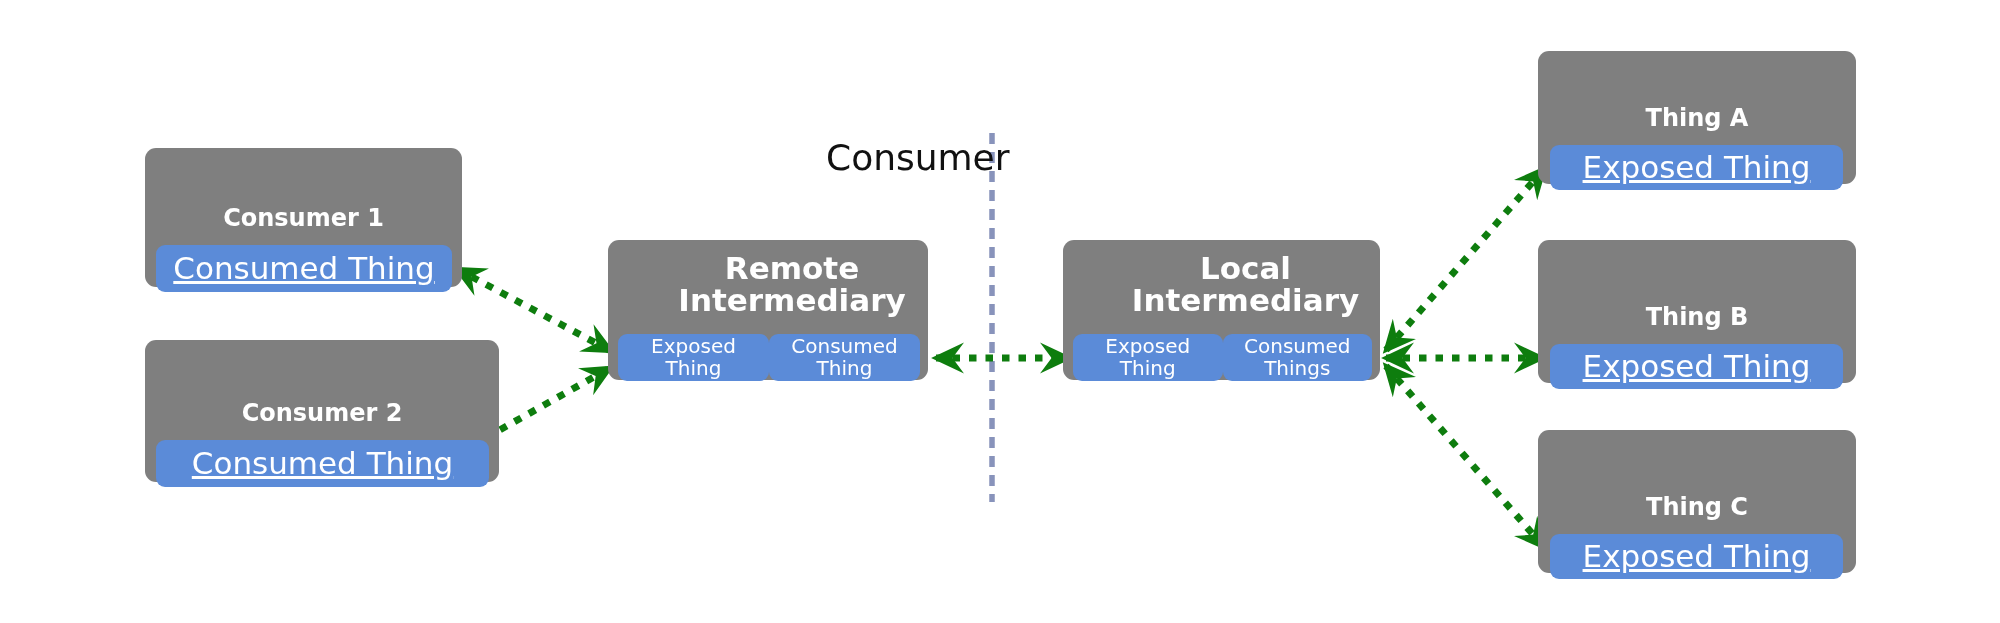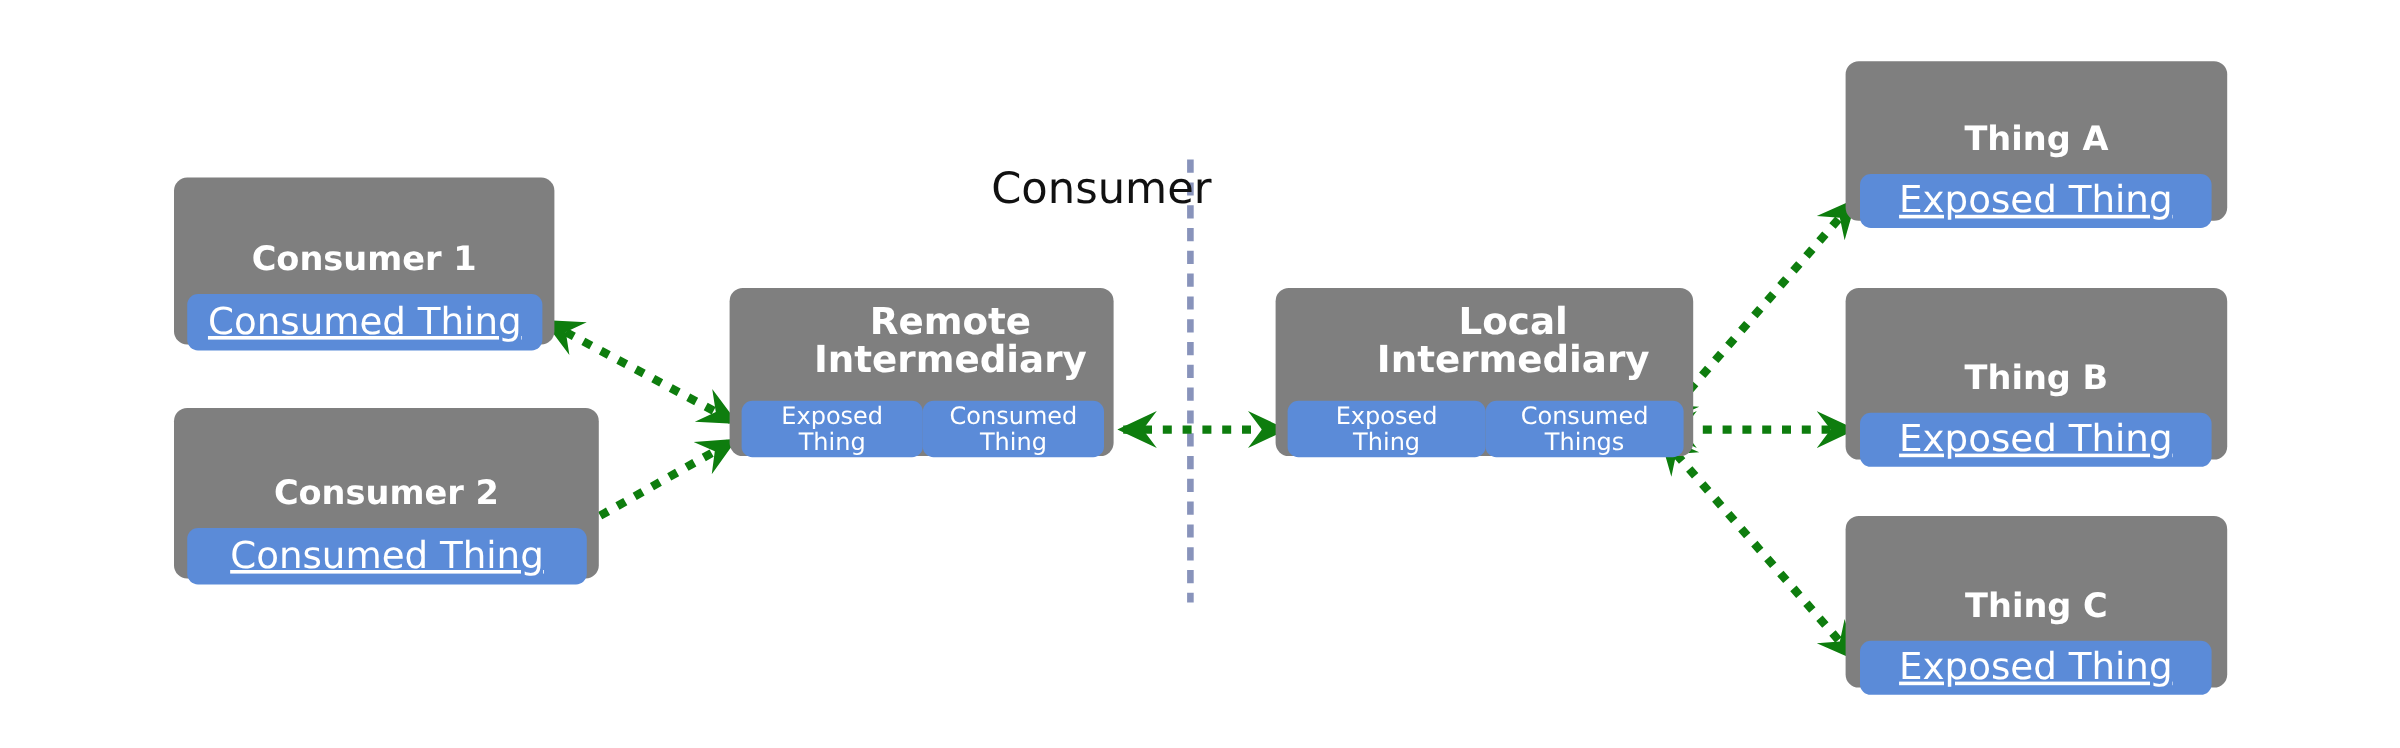--- a/index.html
+++ b/index.html
@@ -5,21 +5,21 @@
   html,body { margin:0; padding:0; background:#ffffff; }
   .canvas {
     position:relative; width:2000px; height:623px; background:#ffffff;
     font-family:"DejaVu Sans","Liberation Sans",sans-serif; overflow:hidden;
   }
   .node {
     position:absolute; background:#7f7f7f; border-radius:11px; color:#ffffff;
   }
   .node-title {
     position:absolute; left:0; right:0; bottom:57px;
-    text-align:center; font-weight:bold; font-size:28px; line-height:1;
+    text-align:center; font-weight:bold; font-size:24px; line-height:1;
     color:#ffffff; white-space:nowrap;
   }
   .sub-pill {
     position:absolute; left:11px; right:10px; bottom:-5px; height:47px;
     background:#5b8bd8; border-radius:9px;
     display:flex; align-items:center; justify-content:center;
     font-size:31px; line-height:1; color:#ffffff; white-space:nowrap;text-decoration:underline;
   }
   .inter-title {
     position:absolute; left:0; right:0; top:12px;
@@ -89,21 +89,21 @@
         <span>Exposed</span>
         <span>Thing</span>
       </div>
       <div class="sub-pill2">
         <span>Consumed</span>
         <span>Thing</span>
       </div>
     </div>
   </div>
 
-  <div class="node" style="left:1063px; top:240px; width:317px; height:140px;padding-left:31px;">
+  <div class="node" style="left:1063px; top:240px; width:317px; height:140px;">
     <div class="inter-title">
       <span>Local</span>
       <span>Intermediary</span>
     </div>
     <div class="sub-row">
       <div class="sub-pill2">
         <span>Exposed</span>
         <span>Thing</span>
       </div>
       <div class="sub-pill2">

